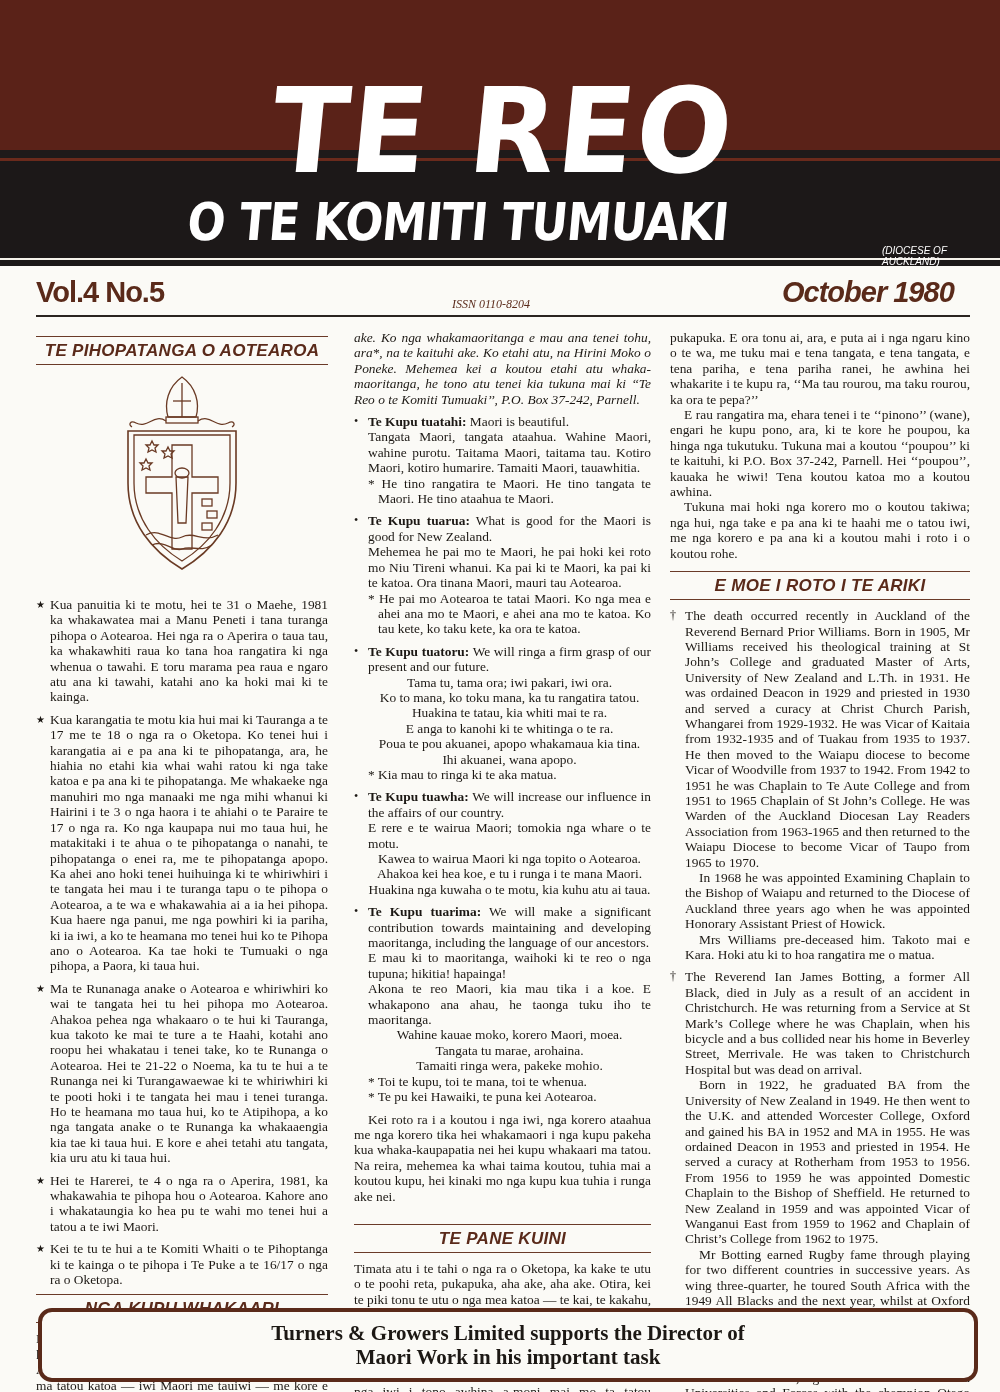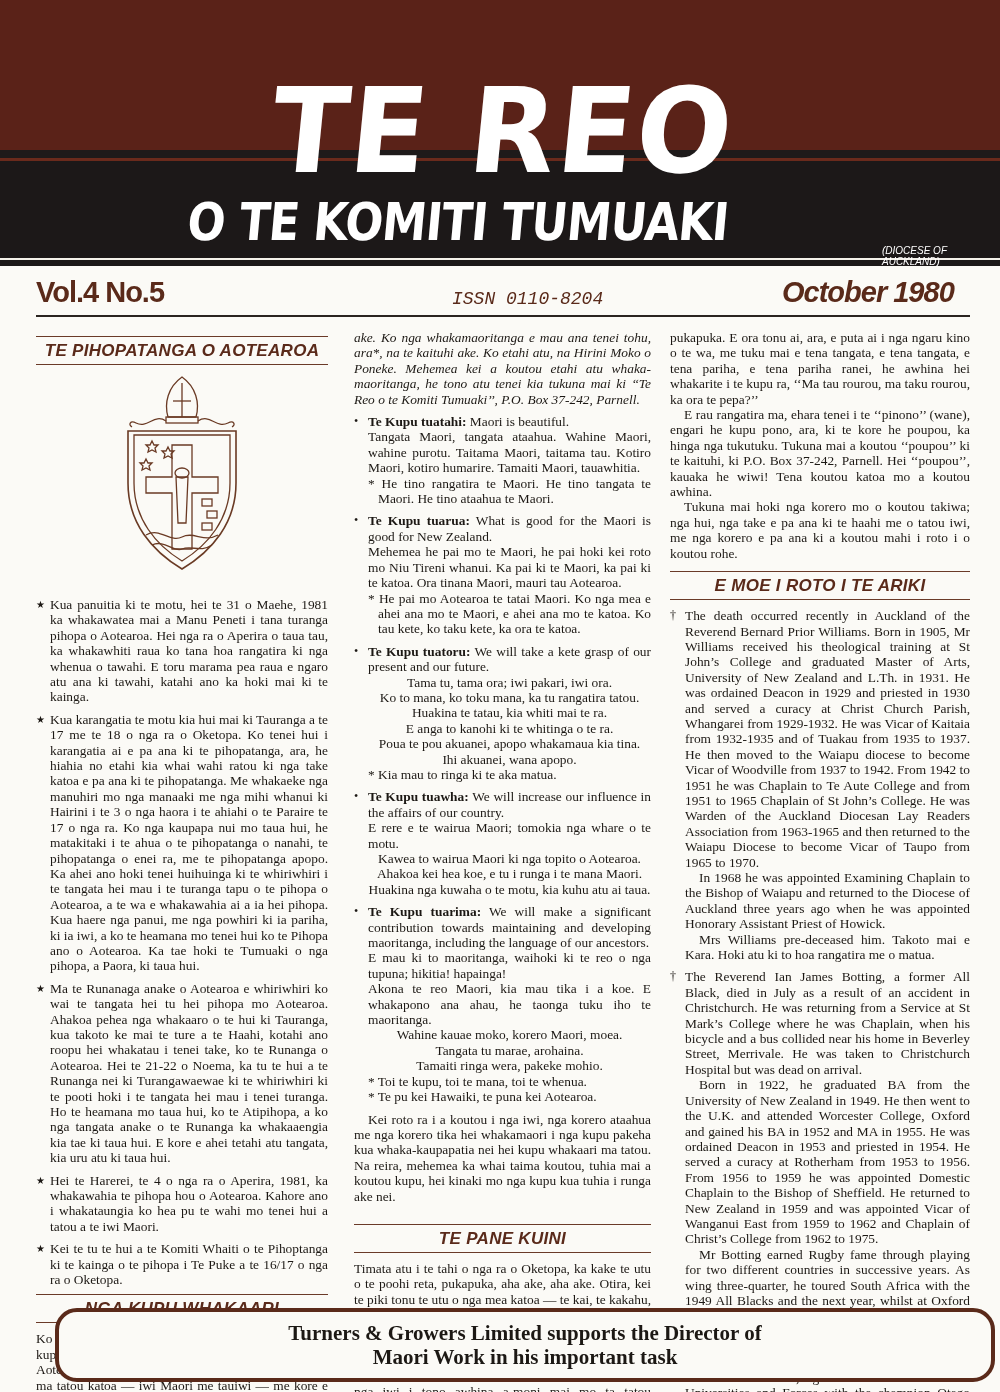--- a/index.html
+++ b/index.html
@@ -13,21 +13,21 @@
   .mast-stripe2 { position: absolute; left: 0; top: 158px; width: 1000px; height: 3px; background: #6a2a1c; }
   .mast-black { position: absolute; left: 0; top: 161px; width: 1000px; height: 97px; background: #1c1818; }
   .mast-rule { position: absolute; left: 0; top: 258px; width: 1000px; height: 2px; background: #f4f1ea; }
   .mast-black2 { position: absolute; left: 0; top: 260px; width: 1000px; height: 6px; background: #1c1818; }
   .title-main { position: absolute; left: 278px; top: 72px; font-family: "DejaVu Sans", sans-serif; font-weight: bold; font-size: 118px; color: #ffffff; letter-spacing: 2px; line-height: 1; transform: scaleX(0.95) skewX(-6deg); transform-origin: left top; }
   .title-sub { position: absolute; left: 190px; top: 196px; font-family: "DejaVu Sans", sans-serif; font-weight: bold; font-size: 52px; color: #ffffff; line-height: 1; transform: scaleX(0.86) skewX(-6deg); transform-origin: left top; letter-spacing: -1px; }
   .diocese { position: absolute; left: 848px; top: 245px; font-family: "Liberation Sans", sans-serif; font-style: italic; font-size: 10px; color: #ffffff; margin-left: 34px; }
 
   
   .vol { position: absolute; left: 36px; top: 276px; font-family: "Liberation Sans", sans-serif; font-weight: bold; font-size: 29px; color: #5a2a1a; letter-spacing: -1px; }
-  .issn { position: absolute; left: 452px; top: 289px; font-family: Liberation Mono, monospace; font-style: italic; font-size: 18px; color: #5a2a1a; }
+  .issn { position: absolute; left: 452px; top: 297px; font-family: Liberation Serif, serif; font-style: italic; font-size: 12px; color: #5a2a1a; }
   .date { position: absolute; left: 782px; top: 276px; font-family: "Liberation Sans", sans-serif; font-weight: bold; font-style: italic; font-size: 29px; color: #5a2a1a; letter-spacing: -1px; }
   .issue-rule { position: absolute; left: 36px; top: 315px; width: 934px; height: 2px; background: #2a2420; }
 
   
   .col { position: absolute; top: 330px; font-size: 13.4px; line-height: 15.4px; text-align: justify; }
   .col1 { left: 36px; width: 292px; }
   .col2 { left: 354px; width: 297px; }
   .col3 { left: 670px; width: 300px; }
 
   .section-head { border-top: 1.5px solid #6a3a28; border-bottom: 1.5px solid #6a3a28; padding: 4px 0 3px 0; margin: 6px 0 8px 0; font-family: "Liberation Sans", sans-serif; font-style: italic; font-size: 17px; color: #5a2a1a; letter-spacing: 0.3px; text-align: center; line-height: 20px; }
@@ -41,21 +41,21 @@
   .dagger li { padding-left: 15px; }
   .dagger li .mark { font-size: 12px; top: 0; }
 
   .p { margin: 0; }
   .indent { text-indent: 14px; }
   .line { display: block; text-align: center; }
   .note { display: block; padding-left: 10px; text-indent: -10px; text-align: justify; }
   b { font-weight: bold; }
 
   
-  .ad { position: absolute; left: 55px; top: 1308px; width: 940px; height: 74px; border: 4px solid #5a2a1a; border-radius: 22px; background: #fbfaf6; text-align: center; padding-top: 9px; }
+  .ad { position: absolute; left: 38px; top: 1308px; width: 940px; height: 74px; border: 4px solid #5a2a1a; border-radius: 14px; background: #fbfaf6; text-align: center; padding-top: 9px; }
   .ad-line { display: block; font-family: "Liberation Serif", serif; font-weight: bold; font-size: 21px; line-height: 24px; color: #1c1814; }
 </style>
 </head>
 <body>
 
 <header class="masthead">
   <div class="mast-brown"></div>
   <div class="mast-stripe1"></div>
   <div class="mast-stripe2"></div>
   <div class="mast-black"></div>
@@ -127,21 +127,21 @@
       <span class="note">* He tino rangatira te Maori. He tino tangata te Maori. He tino ataahua te Maori.</span>
     </li>
     <li>
       <span class="mark">•</span>
       <b>Te Kupu tuarua:</b> <span>What is good for the Maori is good for New Zealand.</span>
       <span class="line" style="text-align:justify">Mehemea he pai mo te Maori, he pai hoki kei roto mo Niu Tireni whanui. Ka pai ki te Maori, ka pai ki te katoa. Ora tinana Maori, mauri tau Aotearoa.</span>
       <span class="note">* He pai mo Aotearoa te tatai Maori. Ko nga mea e ahei ana mo te Maori, e ahei ana mo te katoa. Ko tau kete, ko taku kete, ka ora te katoa.</span>
     </li>
     <li>
       <span class="mark">•</span>
-      <b>Te Kupu tuatoru:</b> <span>We will take a kete grasp of our present and our future.</span>
+      <b>Te Kupu tuatoru:</b> <span>We will ringa a firm grasp of our present and our future.</span>
       <span class="line">Tama tu, tama ora; iwi pakari, iwi ora.</span>
       <span class="line">Ko to mana, ko toku mana, ka tu rangatira tatou.</span>
       <span class="line">Huakina te tatau, kia whiti mai te ra.</span>
       <span class="line">E anga to kanohi ki te whitinga o te ra.</span>
       <span class="line">Poua te pou akuanei, apopo whakamaua kia tina.</span>
       <span class="line">Ihi akuanei, wana apopo.</span>
       <span class="note">* Kia mau to ringa ki te aka matua.</span>
     </li>
     <li>
       <span class="mark">•</span>

